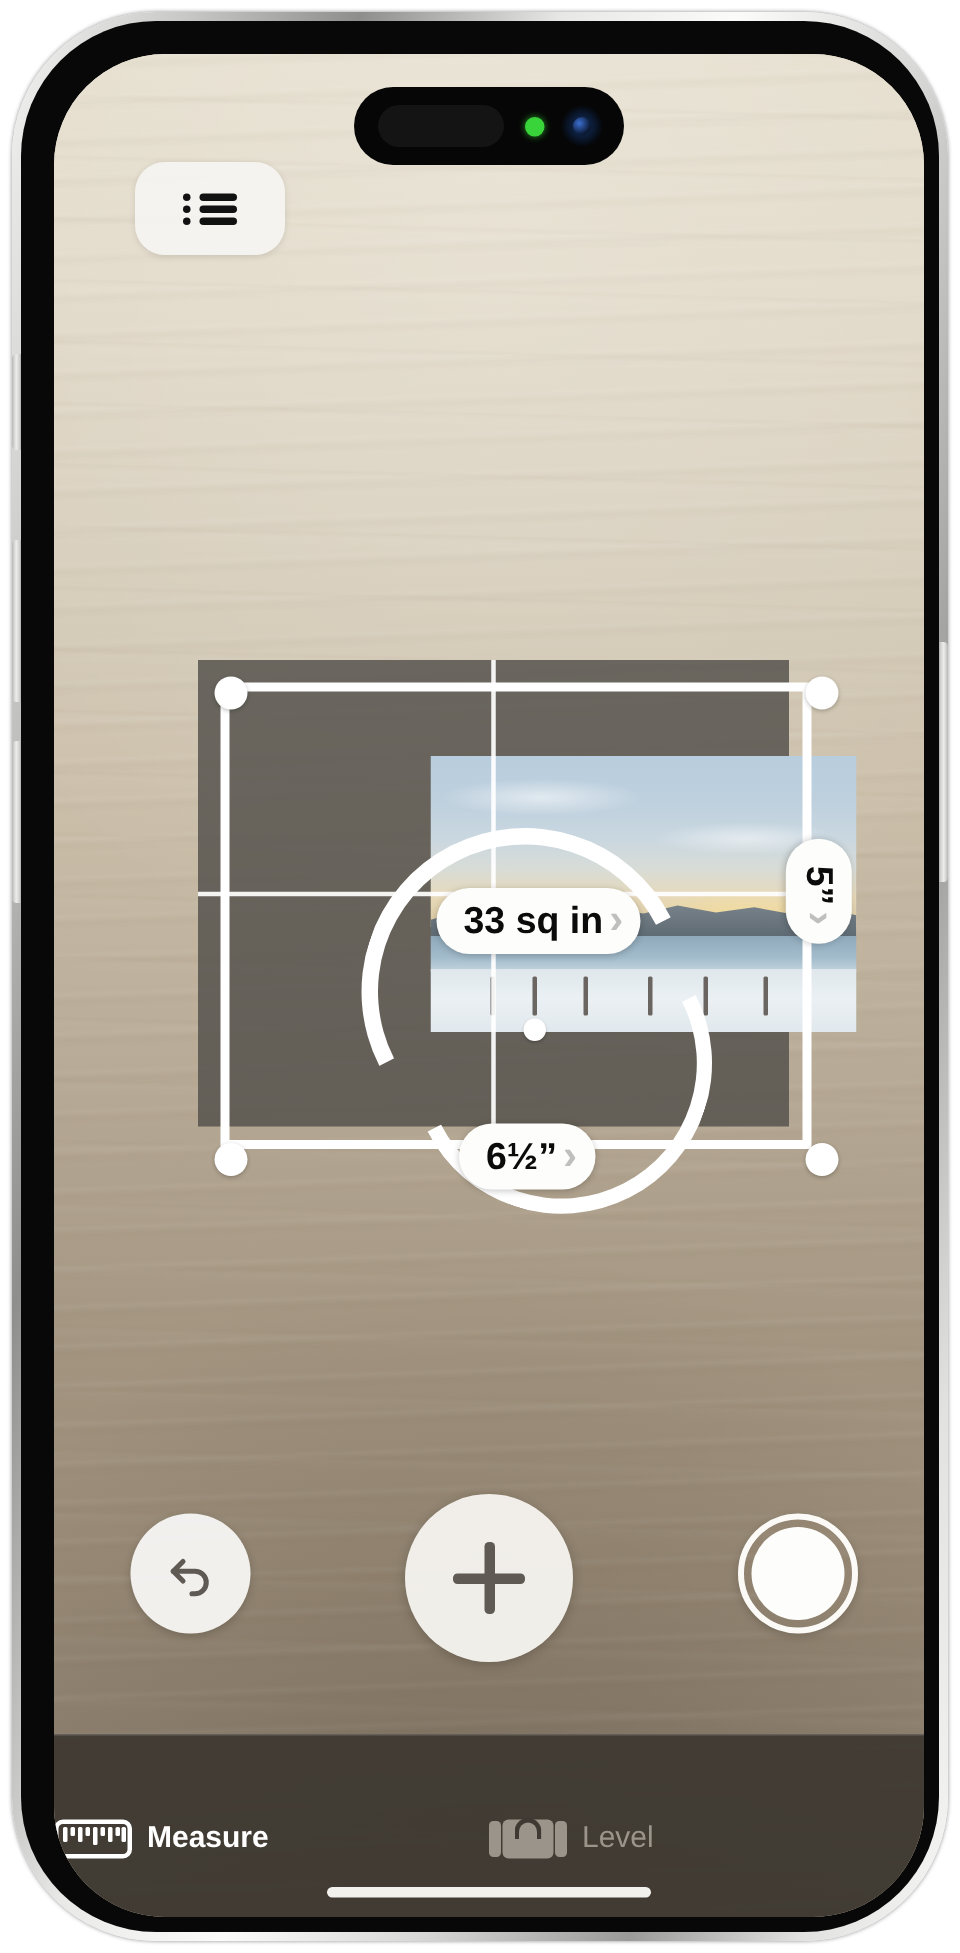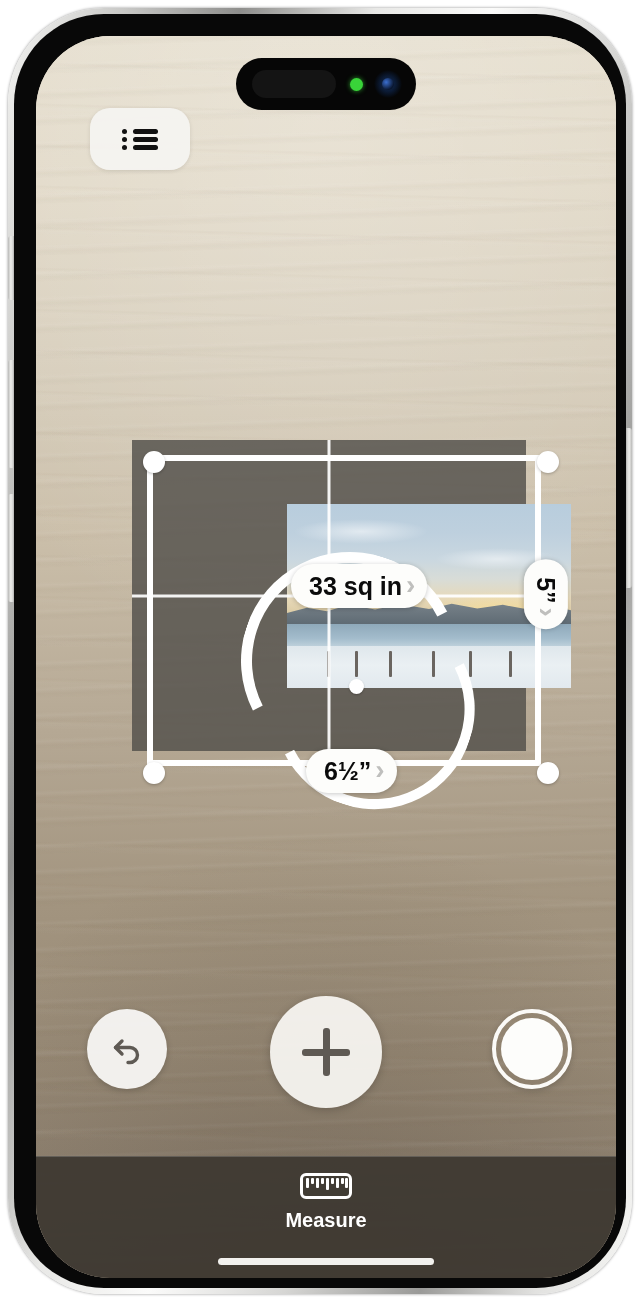--- a/index.html
+++ b/index.html
@@ -178,21 +178,21 @@
 
   
   .pill{
     position:absolute; display:flex; align-items:center; gap:4px;
     background:#fdfdfb; border-radius:22px; height:44px; padding:0 12px 0 18px;
     box-shadow:0 1px 5px rgba(0,0,0,.22);
     font-size:25px; font-weight:bold; color:#0b0b0b; white-space:nowrap;
   }
   .pill .chev{ color:#bfbfbd; font-size:28px; font-weight:bold;
     line-height:1; transform:translateY(-1px); }
-  #pill-area{ left:255px; top:528px; }
+  #pill-area{ left:255px; top:556px; }
   #pill-width{ left:270px; top:713px; }
   #pill-height{
     left:475px; top:536px; height:44px;
     transform:rotate(90deg); transform-origin:center center;
     padding:0 12px 0 18px;
   }
   #pill-height .val{ font-size:25px; }
 
   
   #bottom-controls{ position:absolute; left:0; right:0; top:960px; height:130px; z-index:30; }
@@ -222,21 +222,21 @@
   }
   #shutter-inner{ width:62px; height:62px; border-radius:50%; background:#fdfdfb; }
 
   
   #tab-bar{
     position:absolute; left:0; right:0; bottom:0; height:122px;
     background:rgba(62,57,50,.95);
     border-top:1px solid rgba(255,255,255,.18);
     display:flex; z-index:35;
   }
-  .tab{ flex:1; display:flex; flex-direction:column; align-items:center;
+  .tab{ flex:1; display:flex; align-items:center;
         justify-content:flex-start; padding-top:16px; gap:10px; }
   .tab-label{ font-size:20px; }
   .tab.active .tab-label{ color:#ffffff; font-weight:bold; }
   .tab.inactive .tab-label{ color:#9b948b; }
 
   .ruler-icon{ width:52px; height:26px; border:3.5px solid #fff; border-radius:6px;
     position:relative; background:transparent; }
   .ruler-icon i{ position:absolute; top:2px; width:2.5px; background:#fff; border-radius:1px; }
   .level-icon{ width:52px; height:26px; position:relative; }
   .level-icon .lv-body{ position:absolute; left:9px; top:0; width:34px; height:26px;
@@ -360,20 +360,29 @@
             <i style="left:13px; height:10px;"></i>
               <i style="left:18px; height:6px;"></i>
             <i style="left:23px; height:12px;"></i>
               <i style="left:28px; height:6px;"></i>
             <i style="left:33px; height:10px;"></i>
               <i style="left:38px; height:6px;"></i>
             <i style="left:42px; height:10px;"></i>
           </span>
           <span class="tab-label">Measure</span>
         </div>
+        <div class="tab inactive">
+          <span class="level-icon">
+            <span class="lv-cap-l"></span>
+              <span class="lv-body"></span>
+            <span class="lv-cap-r"></span>
+              <span class="lv-bubble"></span>
+          </span>
+          <span class="tab-label">Level</span>
+        </div>
       </div>
 
       <div id="home-indicator"></div>
 
       <div id="dynamic-island">
         <span id="di-speaker"></span>
         <span id="privacy-dot"></span>
         <span id="front-camera"></span>
       </div>
 

